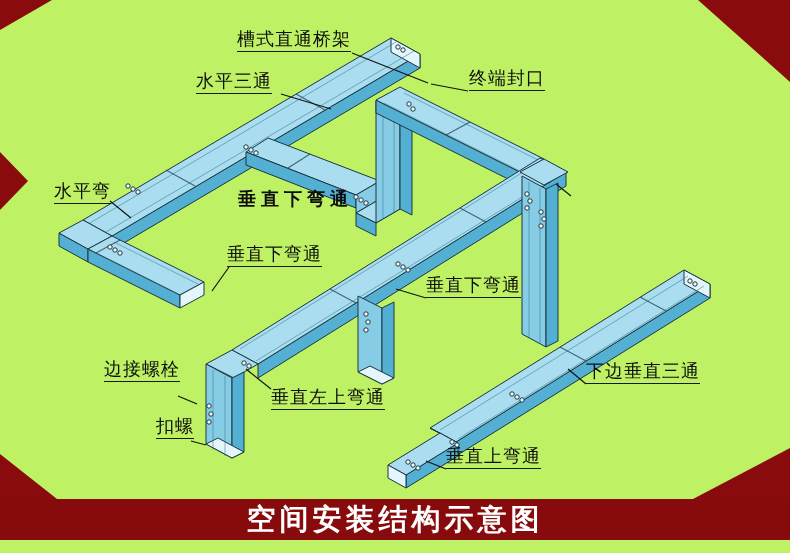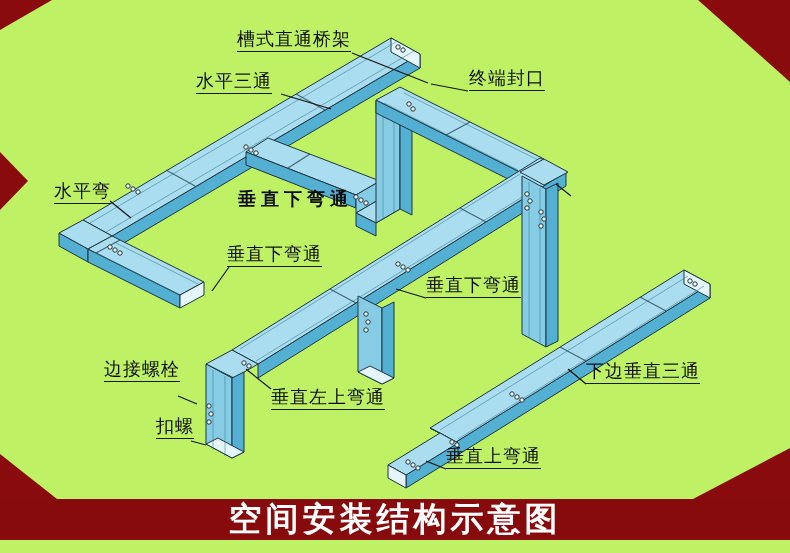--- a/index.html
+++ b/index.html
@@ -5,21 +5,21 @@
   html,body{margin:0;padding:0;background:#ffffff;}
   #stage{position:relative;width:790px;height:553px;background:#bef264;overflow:hidden;
          font-family:"Liberation Sans","DejaVu Sans",sans-serif;}
   #art{position:absolute;left:0;top:0;}
   .lbl{position:absolute;font-size:18px;color:#0d0d0d;white-space:nowrap;line-height:1.05;
        border-bottom:1.5px solid #1a1a1a;padding-bottom:2px;letter-spacing:1px;}
   .lbl.nl{border-bottom:none;}
   .lbl.sp{letter-spacing:5px;font-weight:bold;}
   #banner{position:absolute;left:0;top:499px;width:790px;height:41px;background:#870a0c;
           display:flex;align-items:center;justify-content:center;}
-  #banner span{color:#ffffff;font-size:33px;font-weight:bold;letter-spacing:4px;}
+  #banner span{color:#ffffff;font-size:29px;font-weight:bold;letter-spacing:4px;}
 </style>
 </head>
 <body>
 
 <div id="stage">
 
   <svg id="art" width="790" height="553" viewBox="0 0 790 553">
     <g stroke="#1c3642" stroke-width="1" stroke-linejoin="round">
 
       <g>

